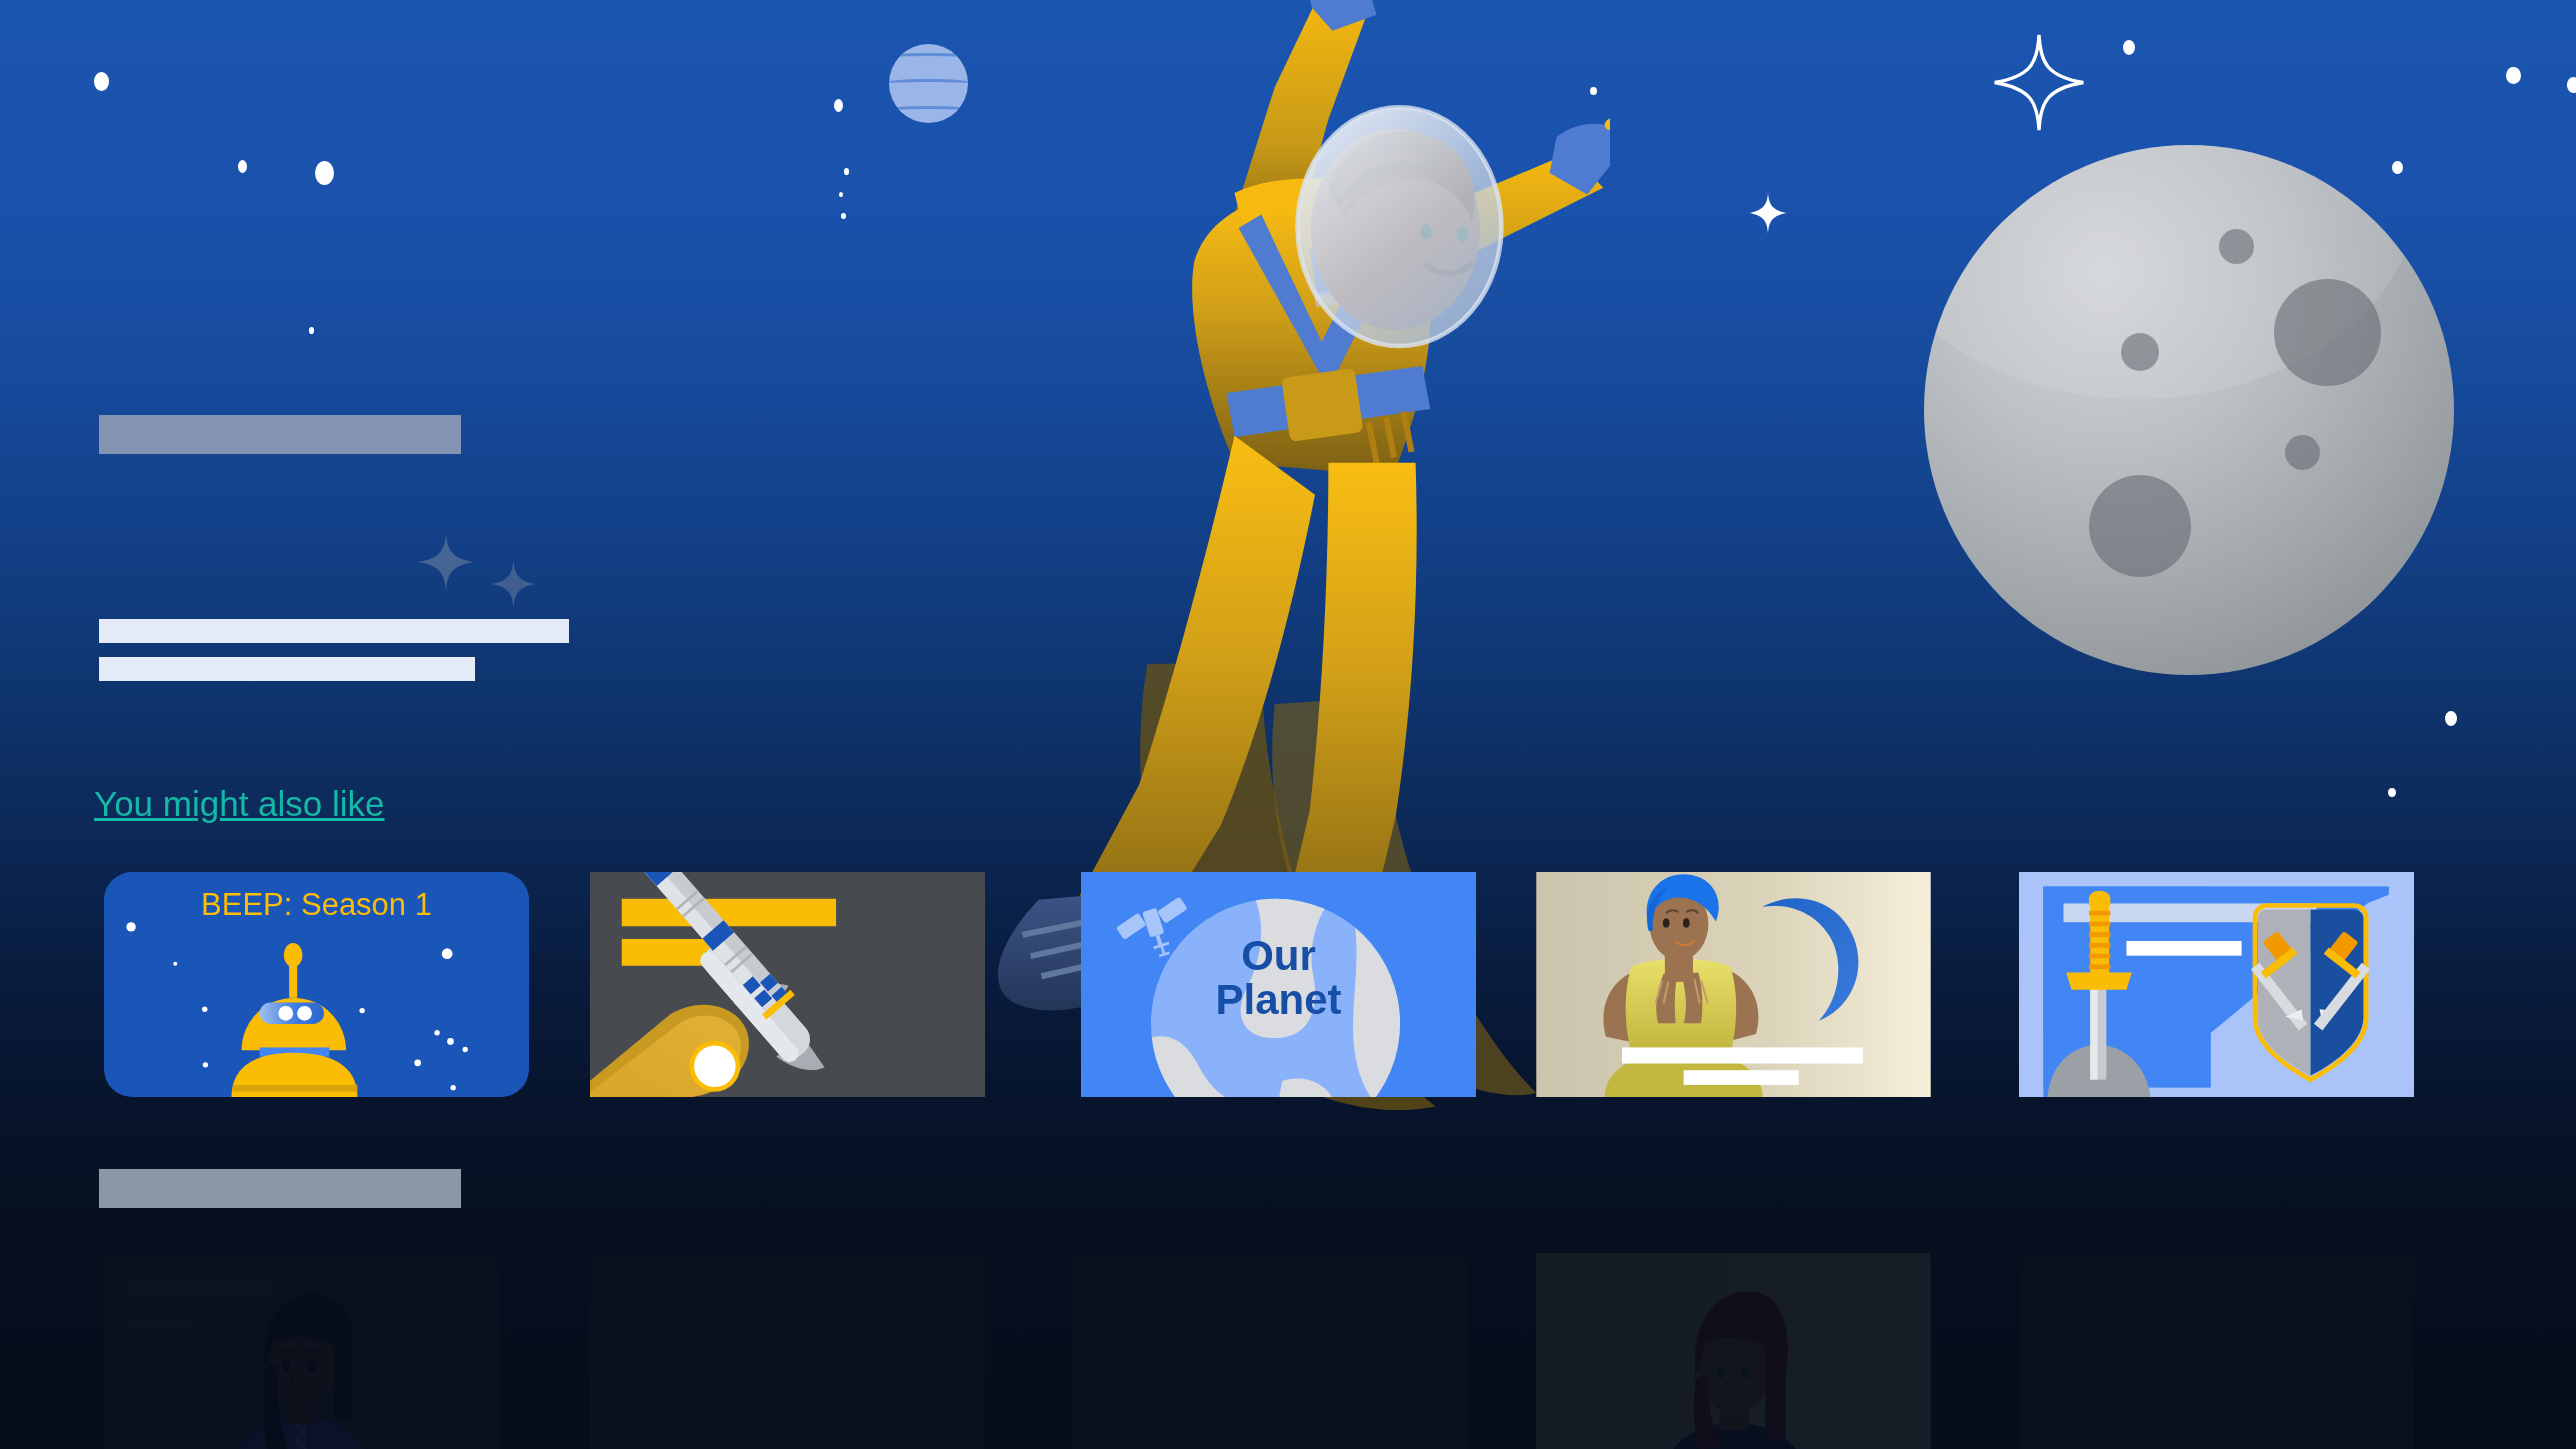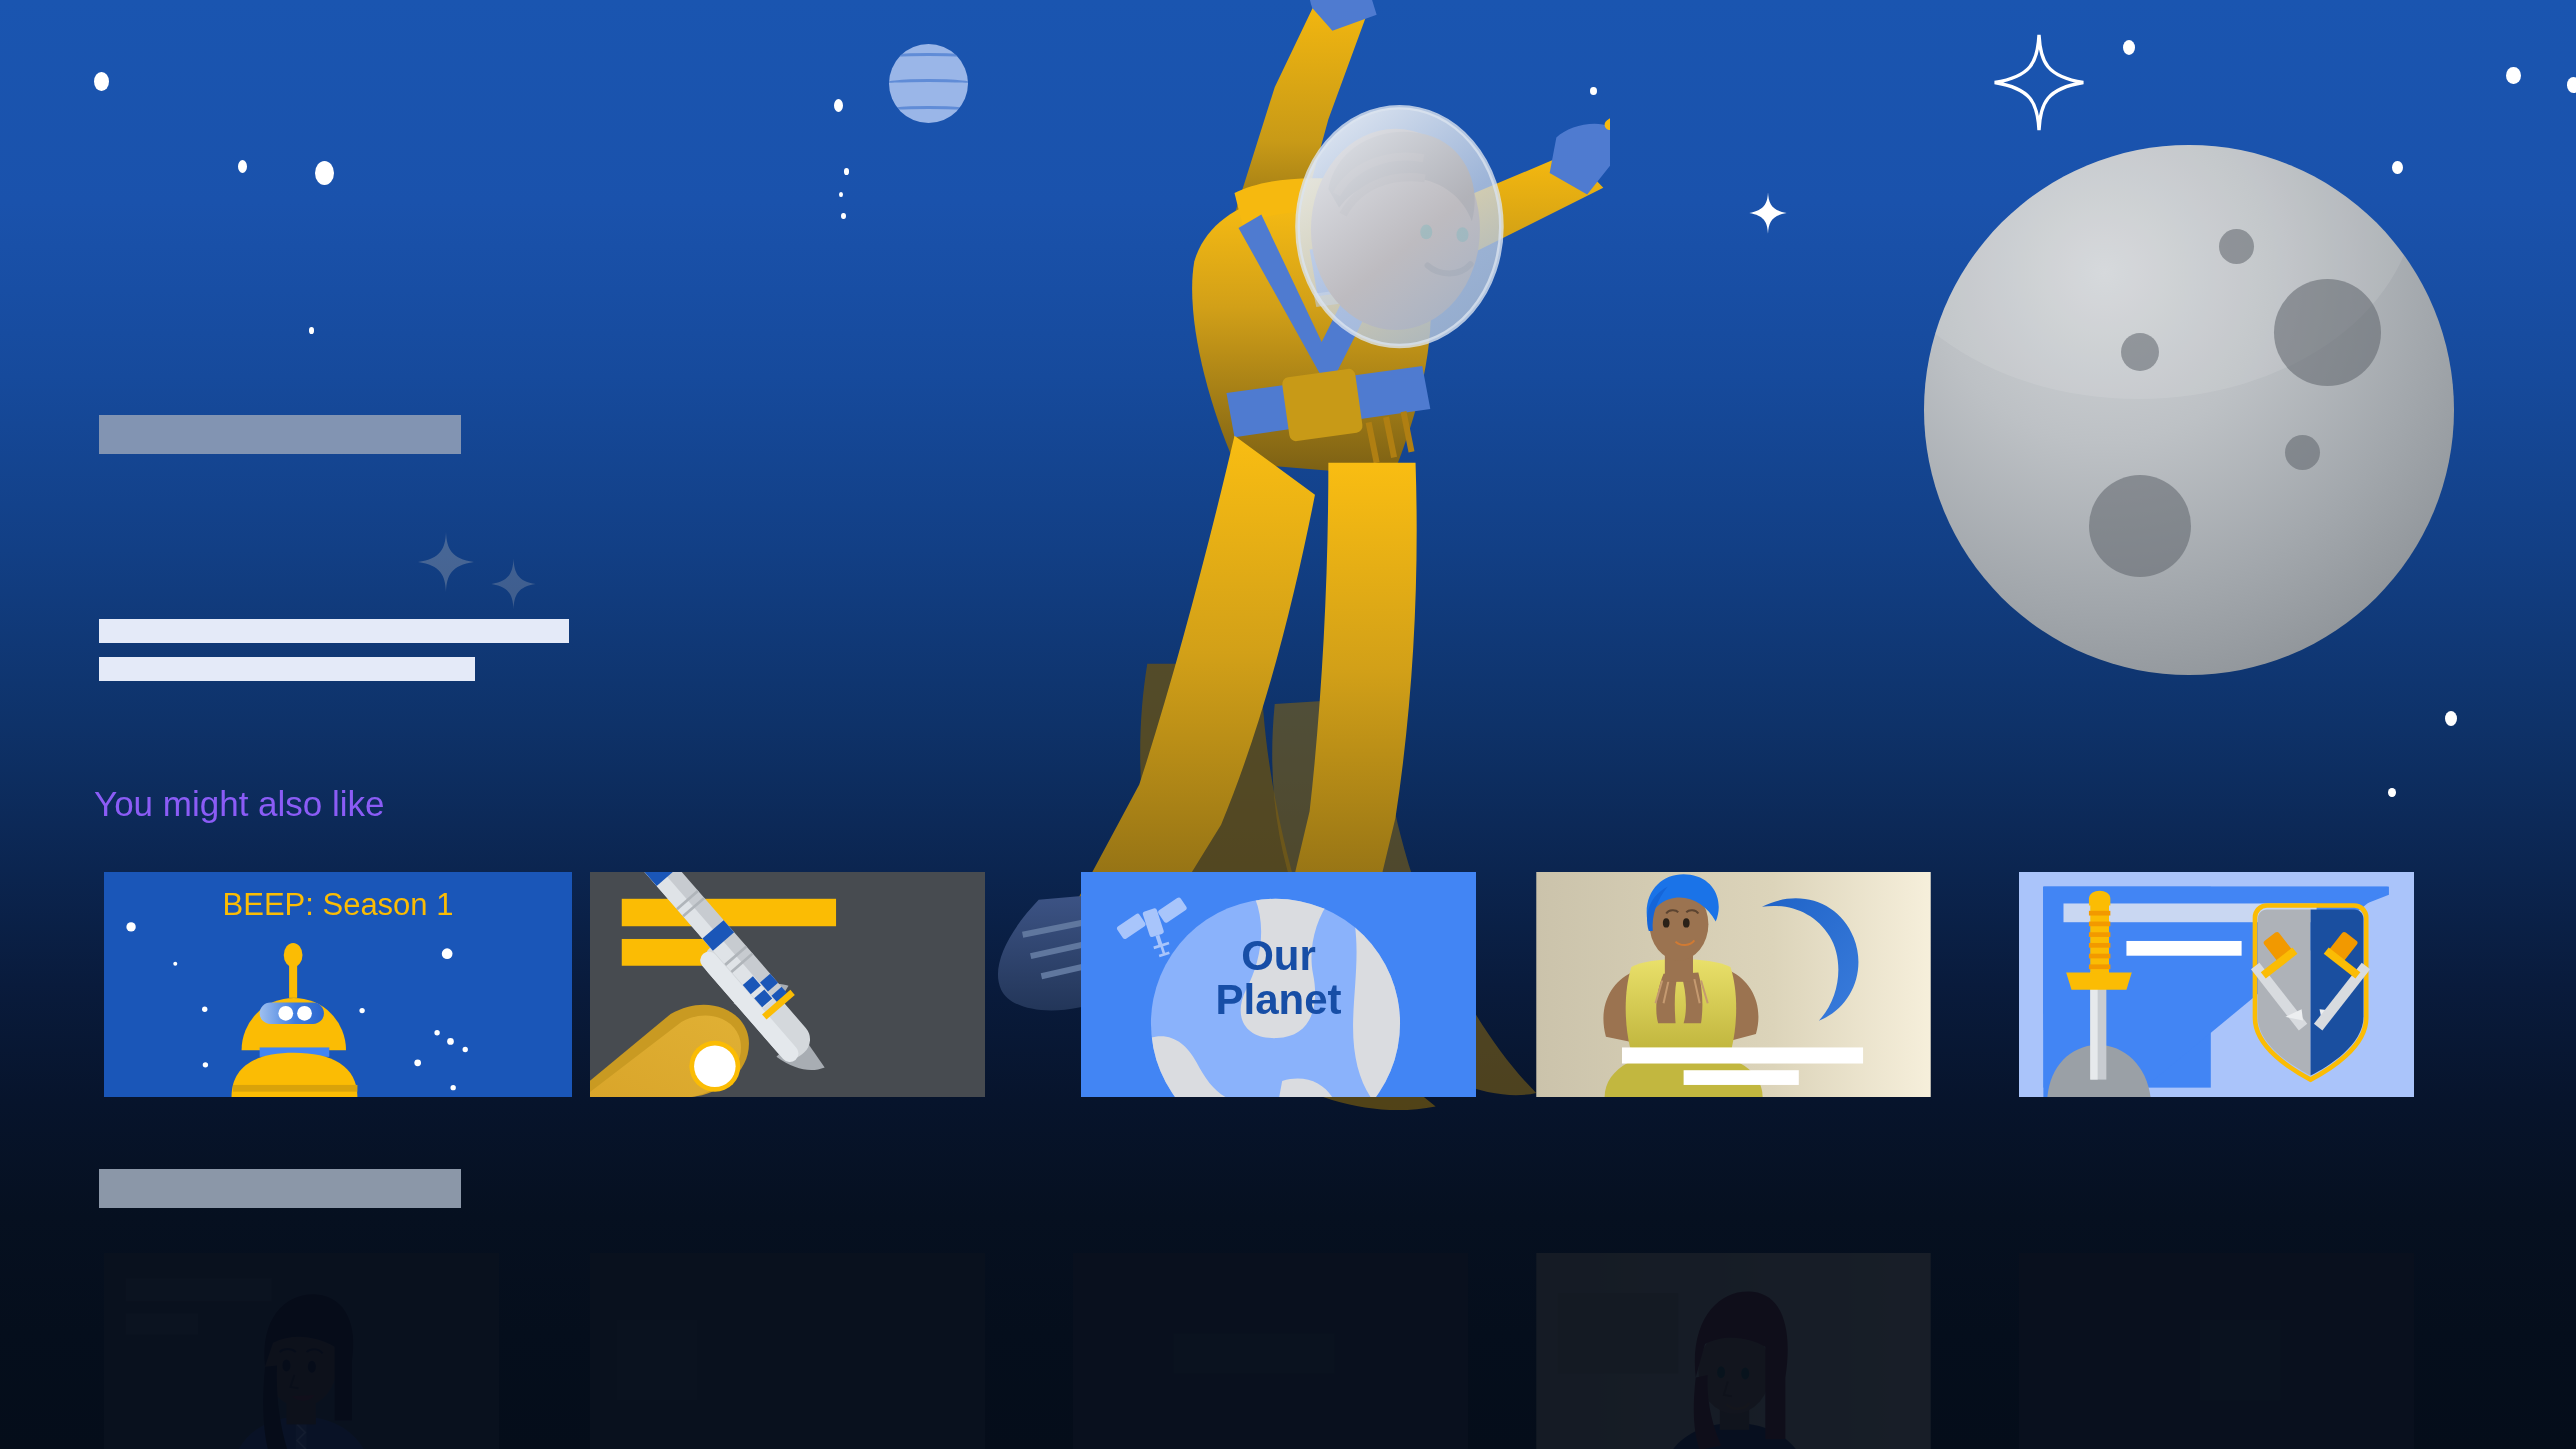--- a/index.html
+++ b/index.html
@@ -62,23 +62,24 @@
   .hero-title{
     position:absolute;
     color:#ffffff;
     font-weight:400;
     letter-spacing:-0.7px;
     white-space:nowrap;
     line-height:1;
   }
   .section-label{
     position:absolute;
-    color:#8b5cf6;
+    color:#14b8a6;
     font-weight:400;
     white-space:nowrap;
+    text-decoration:underline;
   }
 
   
   .card{position:absolute;overflow:hidden;}
   .thumb{position:absolute;inset:0;overflow:hidden;}
   .dim{position:absolute;inset:0;background:rgba(5,13,26,.88);}
   .dim2{position:absolute;inset:0;background:rgba(5,13,26,.92);}
 
   .beep-title{
     position:absolute;left:0;right:0;text-align:center;
@@ -221,21 +222,21 @@
   </div>
 
   <div class="skel" style="left:99px;top:415px;width:362px;height:39px;background:#8294b2;"></div>
 
 
   <div class="skel" style="left:99px;top:619px;width:470px;height:24px;background:#e4eaf8;"></div>
   <div class="skel" style="left:99px;top:657px;width:376px;height:24px;background:#e4eaf8;"></div>
 
   <div class="section-label" style="left:94px;top:784px;font-size:35px;">You might also like</div>
 
-  <div class="card" style="left:104px;top:872px;width:468px;height:225px;">
+  <div class="card" style="left:104px;top:872px;width:425px;height:225px;border-radius:28px;">
     <div class="thumb" style="background:#1a56b8;">
       <svg width="395" height="225" viewBox="0 0 589 336">
         <defs>
           <linearGradient id="visorG" x1="0" y1="0" x2="1" y2="0">
             <stop offset="0%" stop-color="#9fc0ef"></stop>
             <stop offset="55%" stop-color="#3f7de0"></stop>
             <stop offset="100%" stop-color="#2b65cc"></stop>
           </linearGradient>
         </defs>
         <circle cx="40" cy="82" r="7" fill="#fff"></circle>

